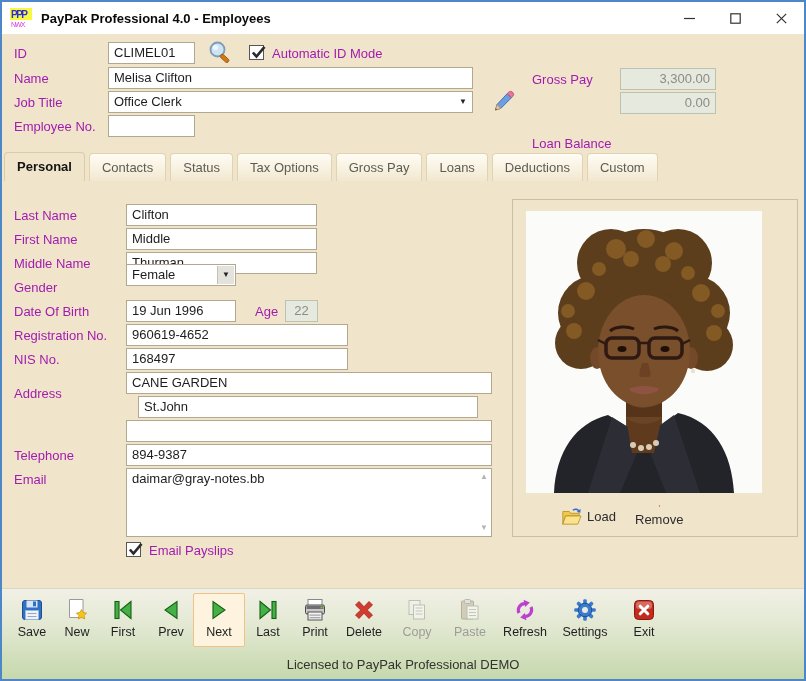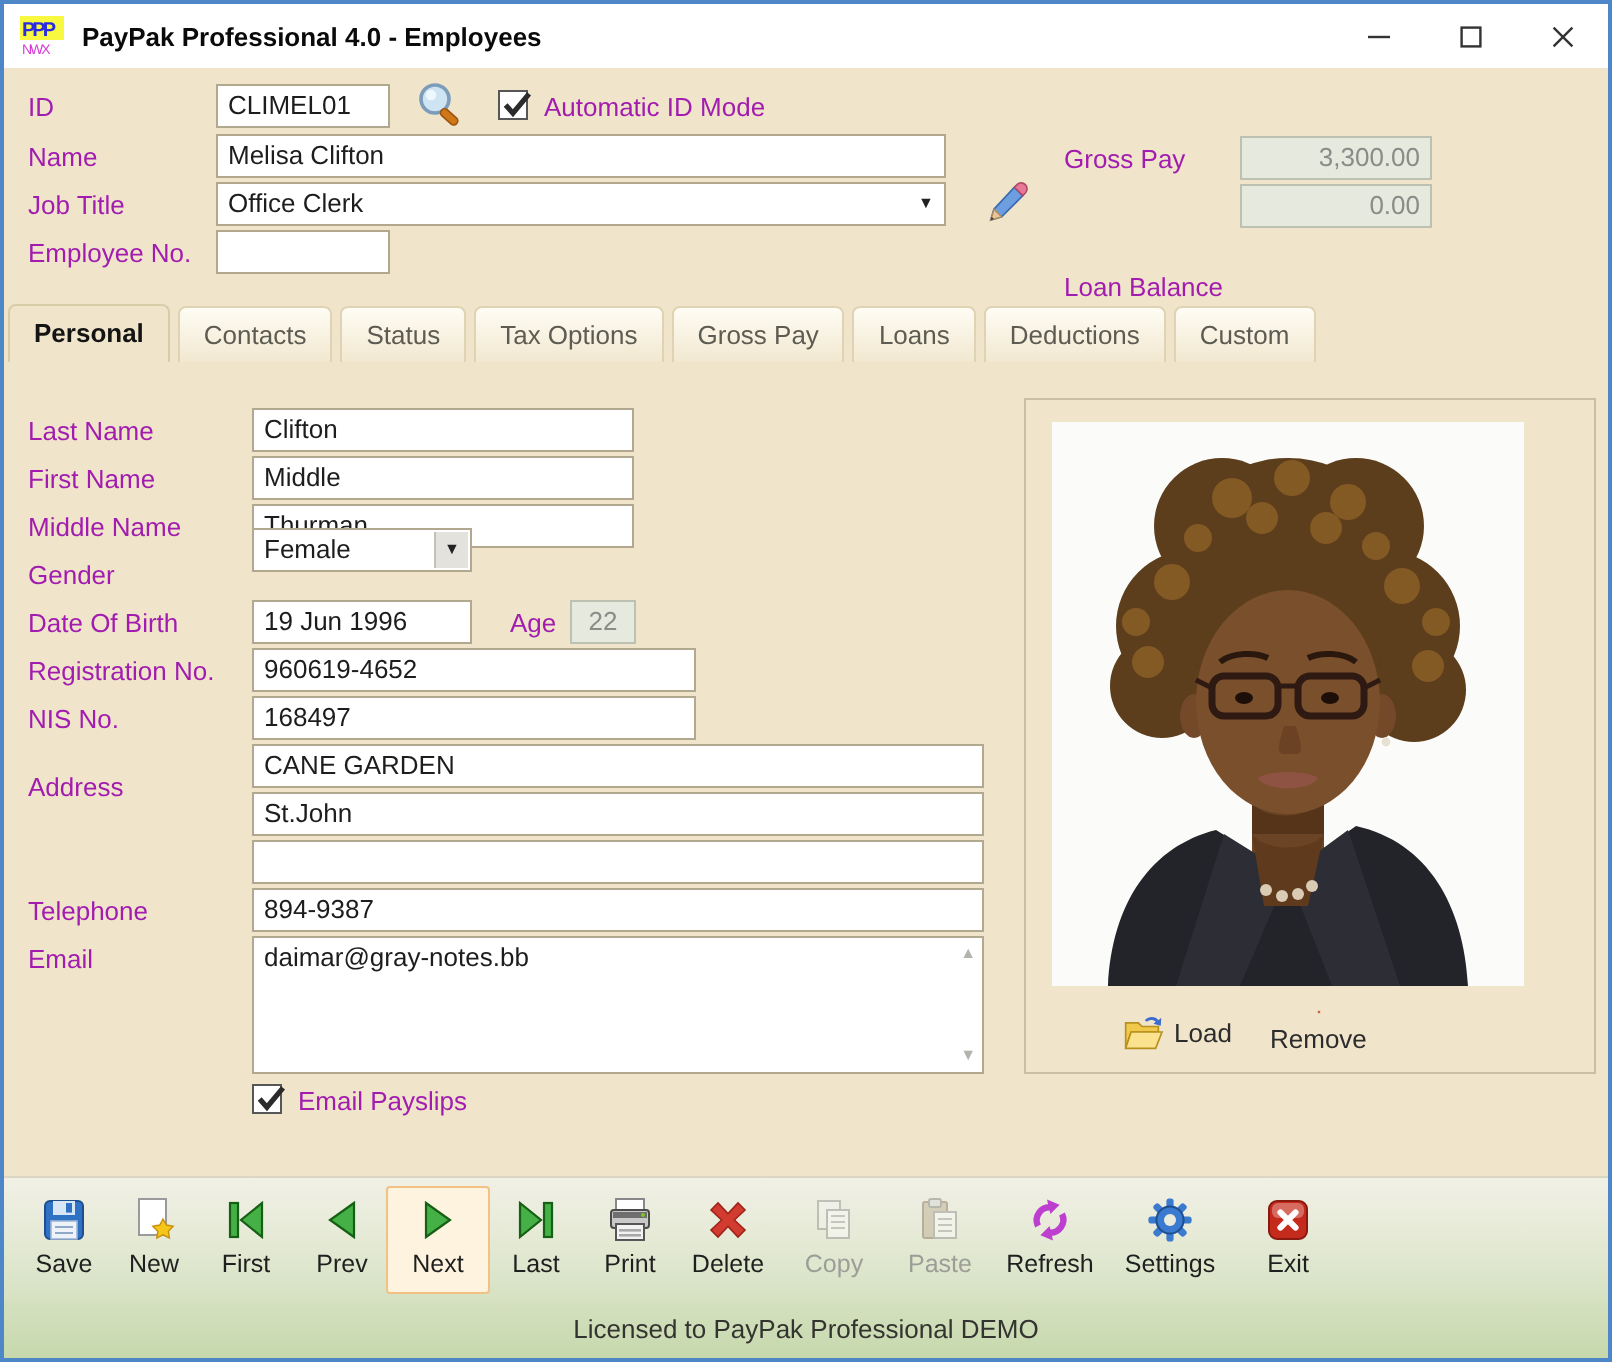--- a/index.html
+++ b/index.html
@@ -135,21 +135,21 @@
   <div class="field combo" style="left:124px;top:262px;width:110px;">
     <span>Female</span>
     <span class="arrow gray">▼</span>
   </div>
   <div class="field" style="left:124px;top:298px;width:110px;">19 Jun 1996</div>
   <div class="lbl" style="left:253px;top:302px;">Age</div>
   <div class="field ro" style="left:283px;top:298px;width:33px;text-align:center;">22</div>
   <div class="field" style="left:124px;top:322px;width:222px;">960619-4652</div>
   <div class="field" style="left:124px;top:346px;width:222px;">168497</div>
   <div class="field" style="left:124px;top:370px;width:366px;">CANE GARDEN</div>
-  <div class="field" style="left:124px;top:394px;width:366px;">St.John</div>
+  <div class="field" style="left:136px;top:394px;width:340px;">St.John</div>
   <div class="field" style="left:124px;top:418px;width:366px;"></div>
   <div class="field" style="left:124px;top:442px;width:366px;">894-9387</div>
   <div class="field" style="left:124px;top:466px;width:366px;height:69px;white-space:normal;">
     <span>daimar@gray-notes.bb</span>
     <span class="scroll-arrow" style="top:4px;">▲</span>
     <span class="scroll-arrow" style="bottom:4px;">▼</span>
   </div>
   <div class="checkbox" style="left:124px;top:540px;">
     <svg width="17" height="17" viewBox="0 0 15 15">
           <path d="M2.5 7.5l3.2 3.6L12.8 2.6" stroke="#2b2b2b" stroke-width="2.3" fill="none"></path>

